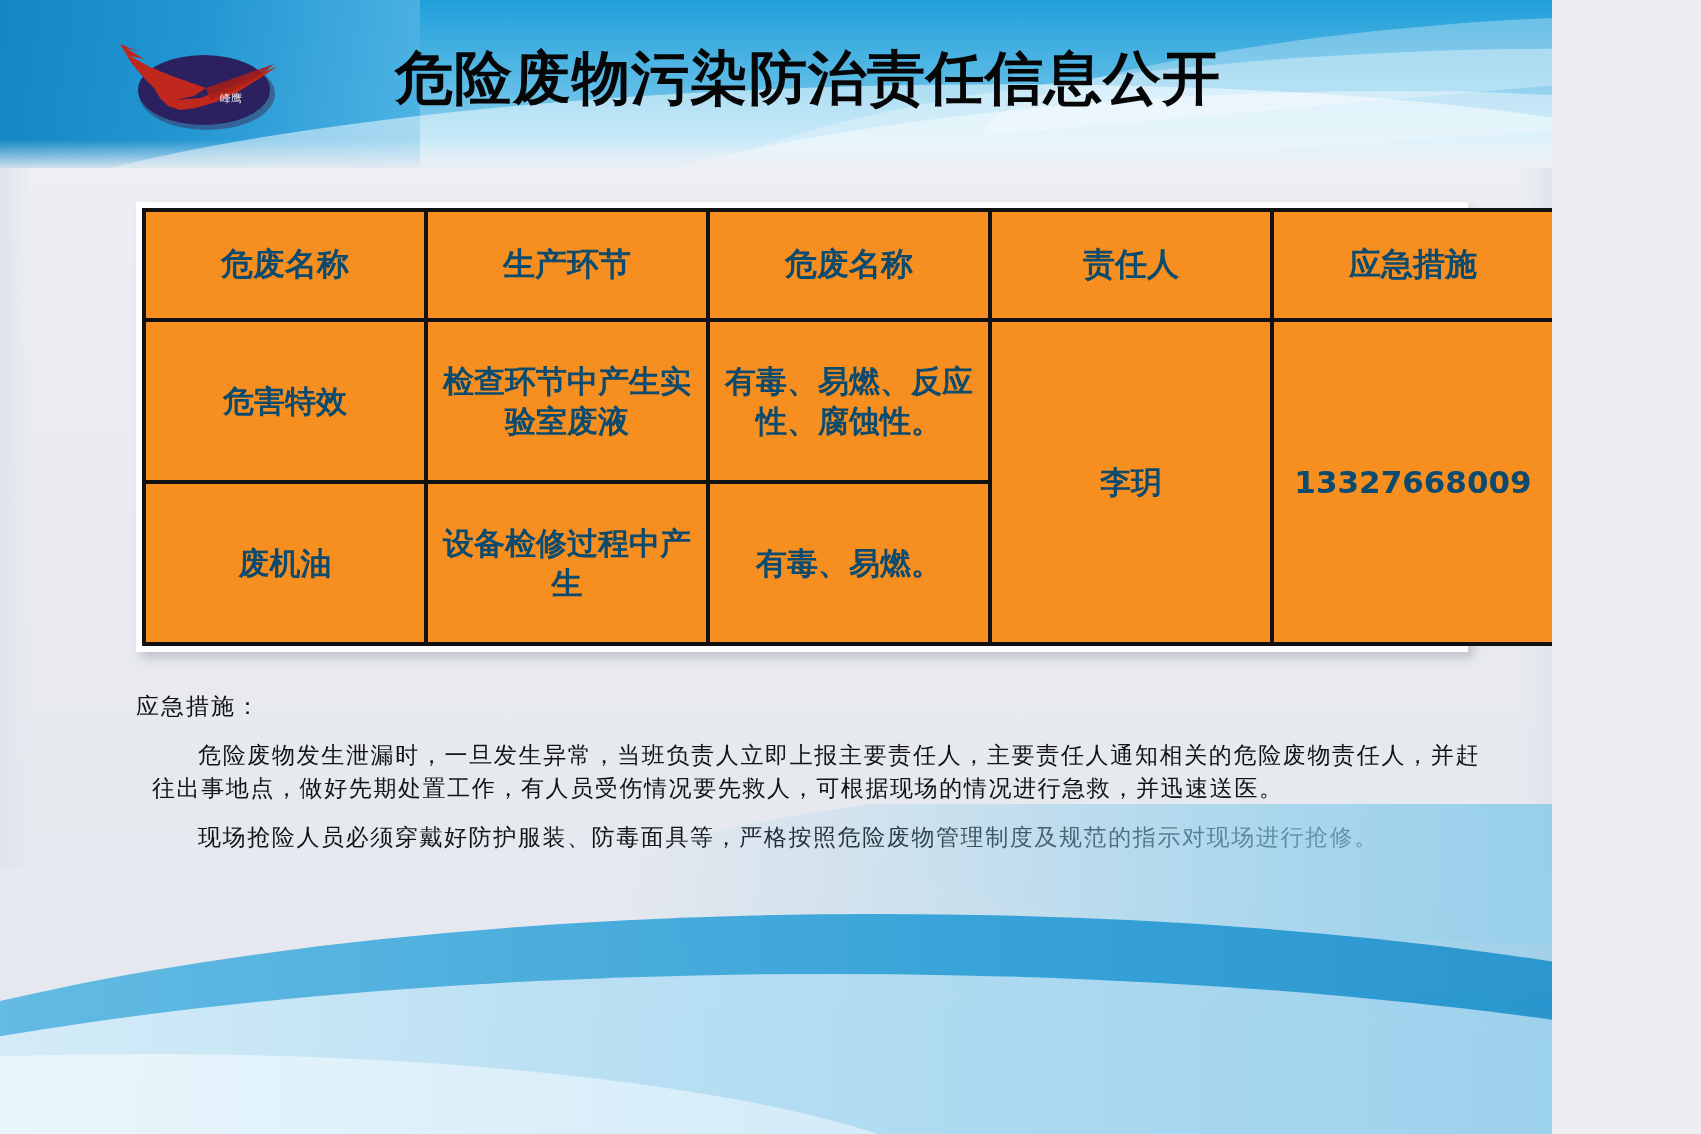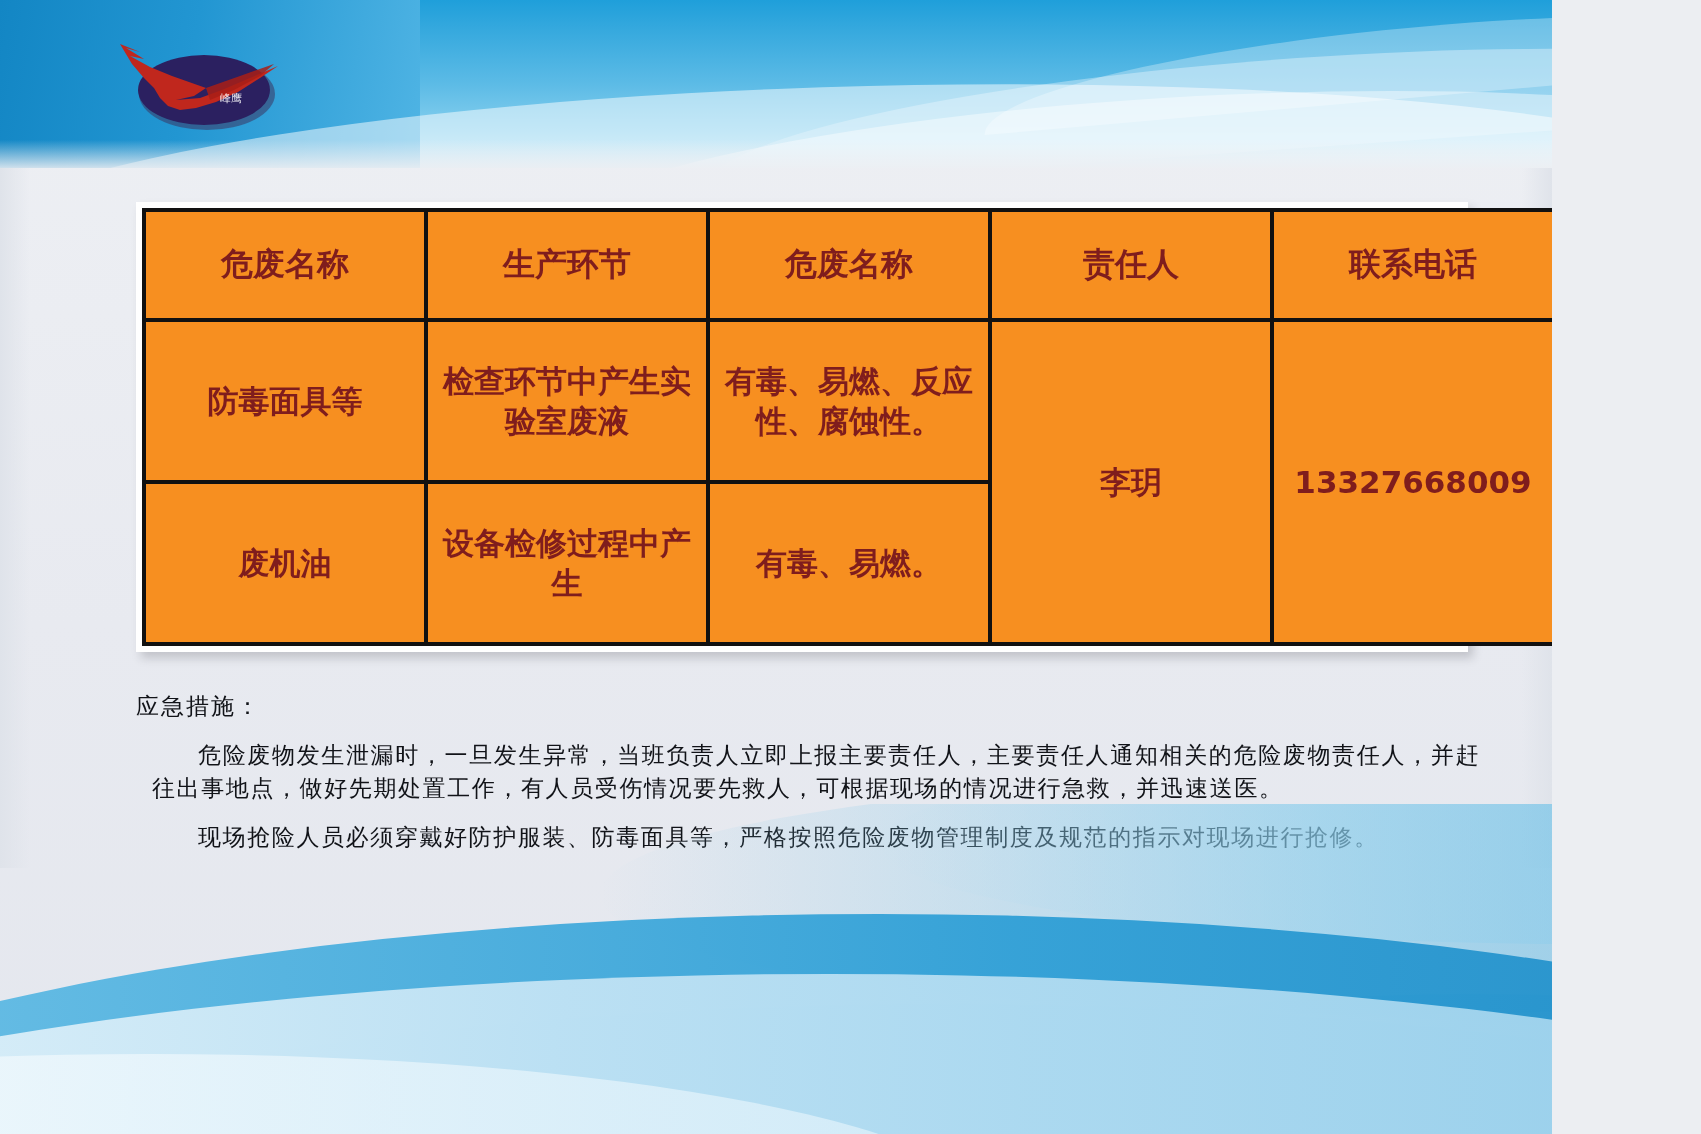--- a/index.html
+++ b/index.html
@@ -116,21 +116,21 @@
   }
   table.info-table {
     border-collapse: collapse;
     width: 1320px;
     table-layout: fixed;
     background: #F78F20;
   }
   table.info-table td {
     border: 4px solid #111111;
     background: #F78F20;
-    color: #7f1d1d;
+    color: #0c4a6e;
     text-align: center;
     vertical-align: middle;
     font-family: "DejaVu Sans", sans-serif;
     font-weight: bold;
     font-size: 31px;
     line-height: 1.30;
     padding: 6px 8px;
   }
   table.info-table tr.head-row td {
     height: 94px;
@@ -269,36 +269,37 @@
       <ellipse cx="97" cy="72" rx="68" ry="36" fill="#3a3560" opacity="0.55"></ellipse>
       <ellipse cx="94" cy="68" rx="66" ry="35" fill="#2b2060"></ellipse>
       <path d="M10 22 L30 30 L16 26 L34 37 L20 34 L40 45 L62 54 L96 66 L84 74 L66 78
                L90 76 L112 68 L140 56 L168 44 L150 56 L128 70 L106 80 L86 86
                L70 88 L58 84 L50 76 L44 66 L34 56 L22 42 Z" fill="#c0271d"></path>
       <path d="M96 66 L130 54 L164 42 L150 54 L124 68 L100 78 Z" fill="#a81f16" opacity="0.85"></path>
       <text x="110" y="80" font-family="DejaVu Sans, sans-serif" font-size="11" fill="#ffffff" opacity="0.9">峰鹰</text>
     </svg>
   </div>
 
+  <div class="slide-title">危险废物污染防治责任信息公开</div>
 
   <div class="edge-left"></div>
   <div class="edge-right"></div>
 
   <div class="table-shadow">
     <table class="info-table">
       <tbody>
         <tr class="head-row">
           <td class="c1">危废名称</td>
           <td class="c2">生产环节</td>
           <td class="c3">危废名称</td>
           <td class="c4">责任人</td>
-          <td class="c5">联系电话</td>
+          <td class="c5">应急措施</td>
         </tr>
         <tr class="body-row">
-          <td class="c1">防毒面具等</td>
+          <td class="c1">危害特效</td>
           <td class="c2">检查环节中产生实验室废液</td>
           <td class="c3">有毒、易燃、反应性、腐蚀性。</td>
           <td class="c4 person" rowspan="2">李玥</td>
           <td class="c5 phone" rowspan="2">13327668009</td>
         </tr>
         <tr class="body-row">
           <td class="c1">废机油</td>
           <td class="c2">设备检修过程中产生</td>
           <td class="c3">有毒、易燃。</td>
         </tr>

